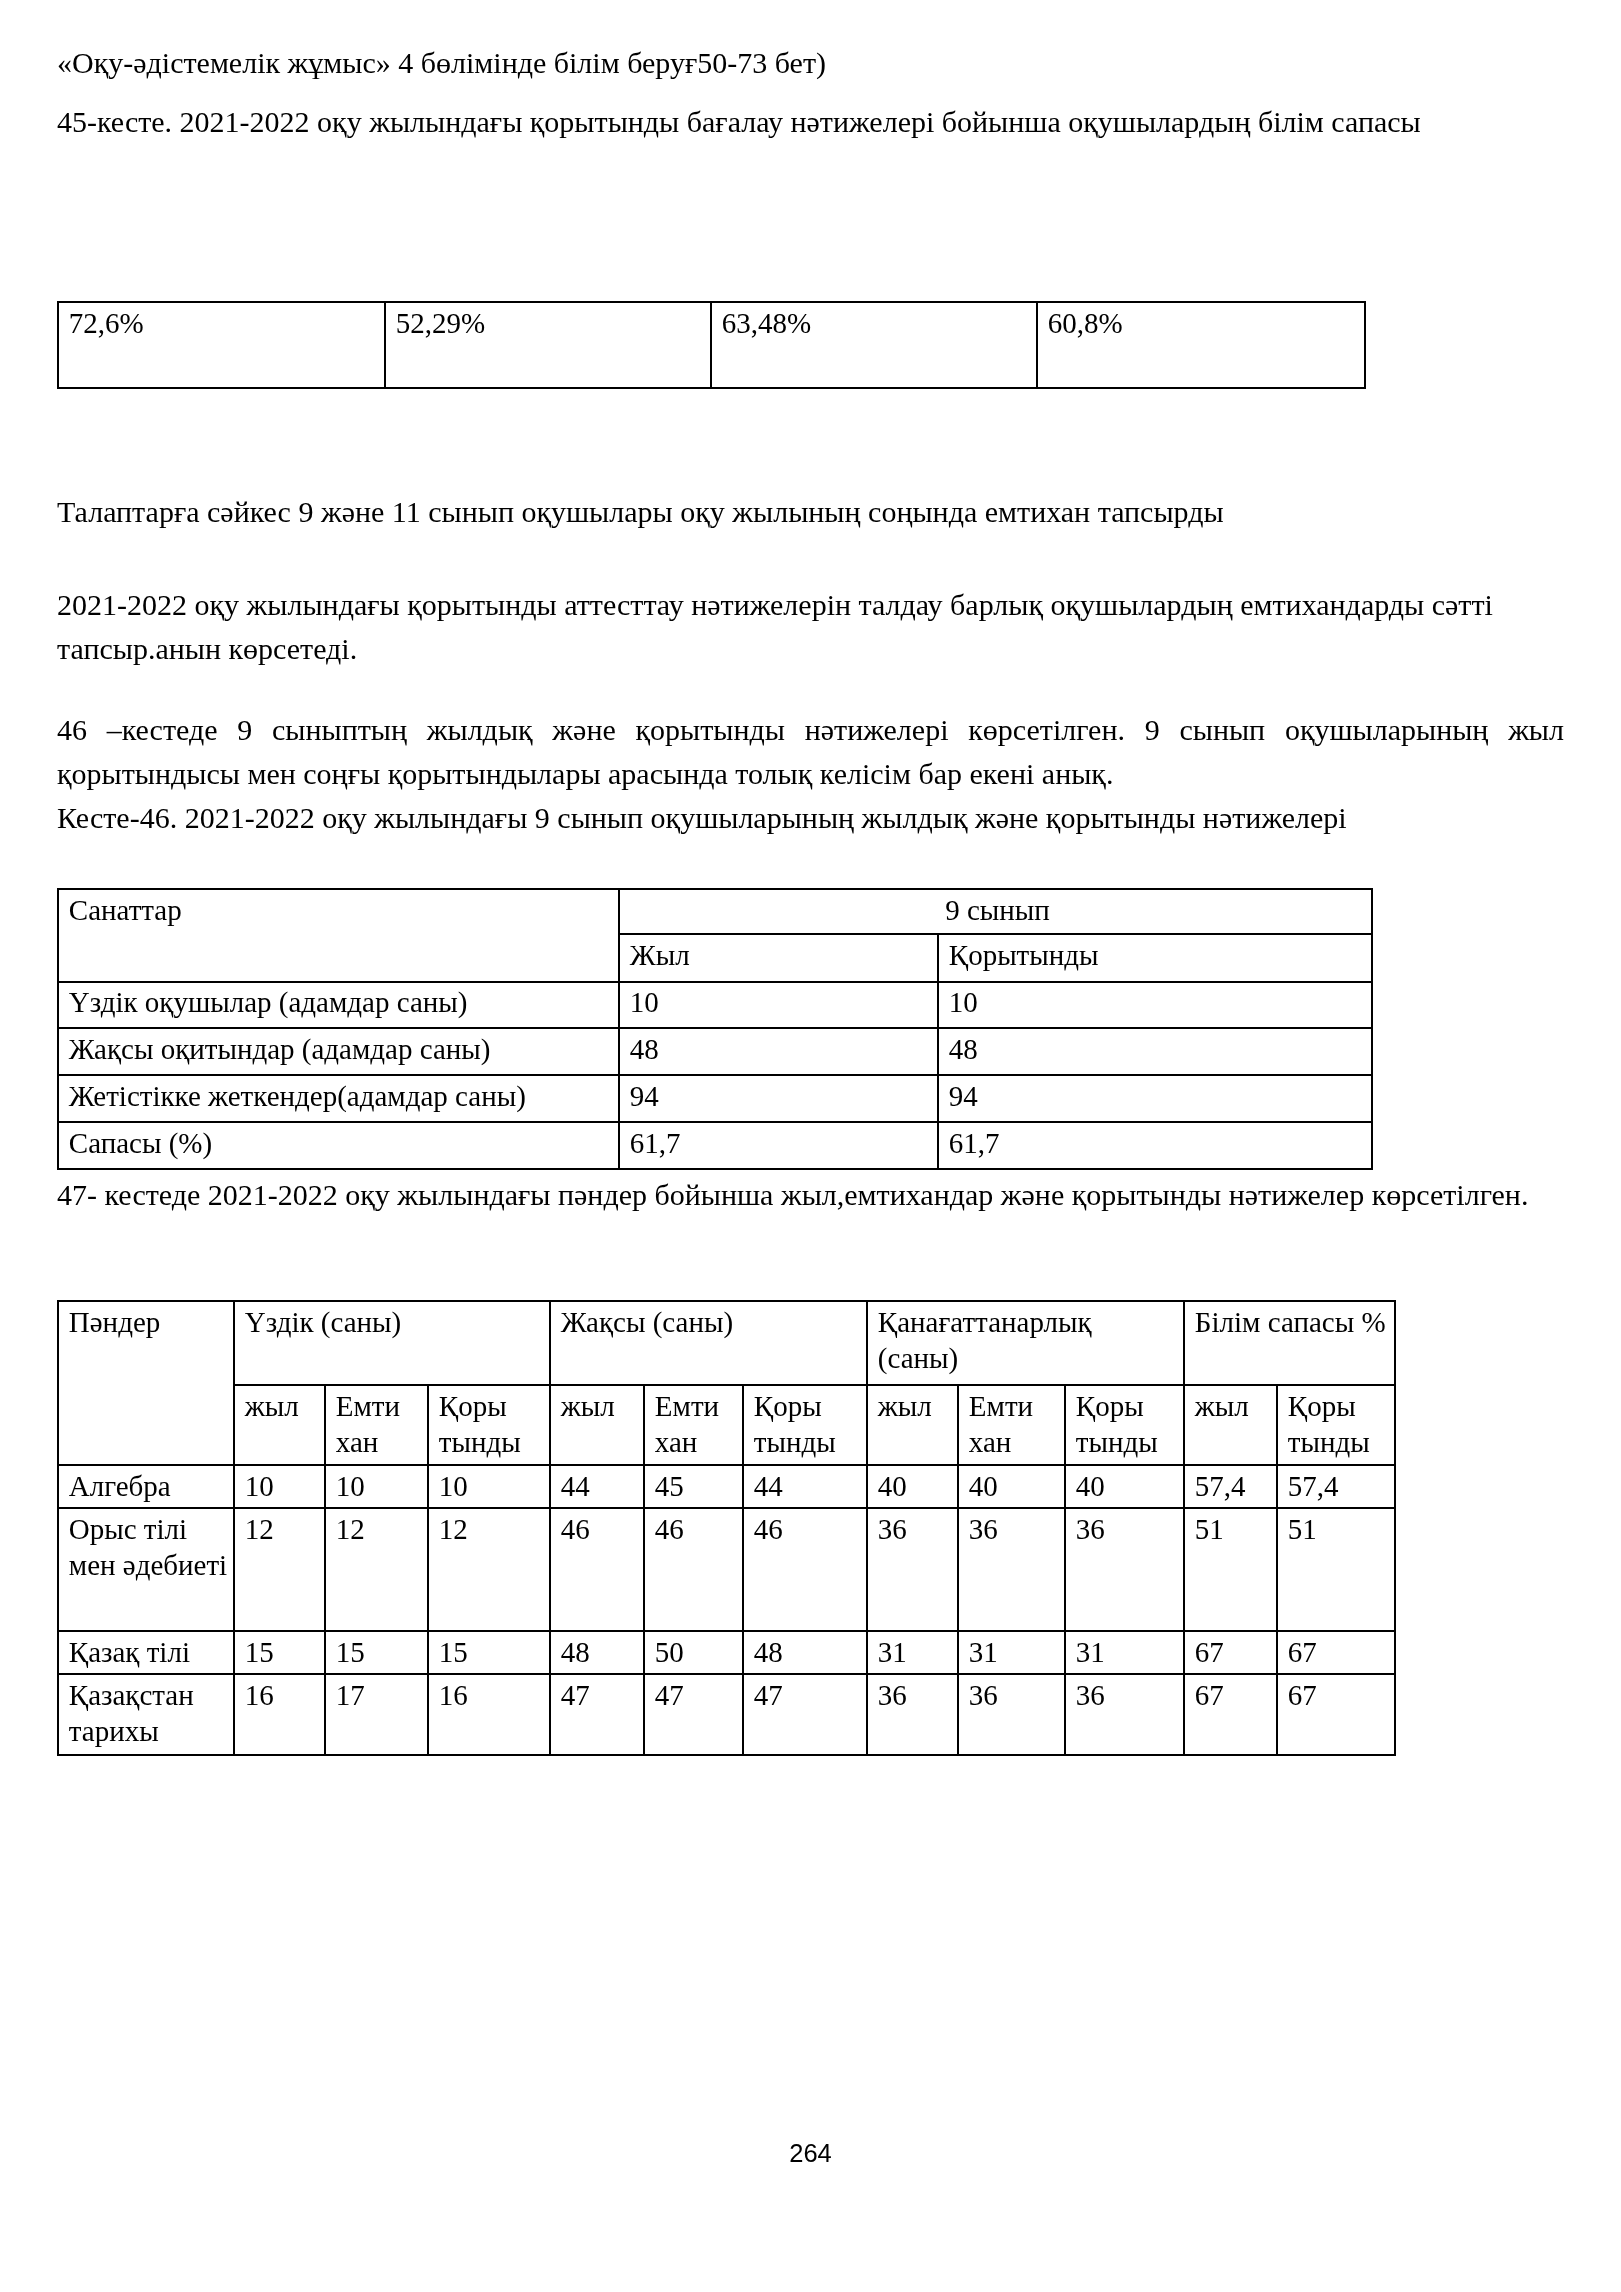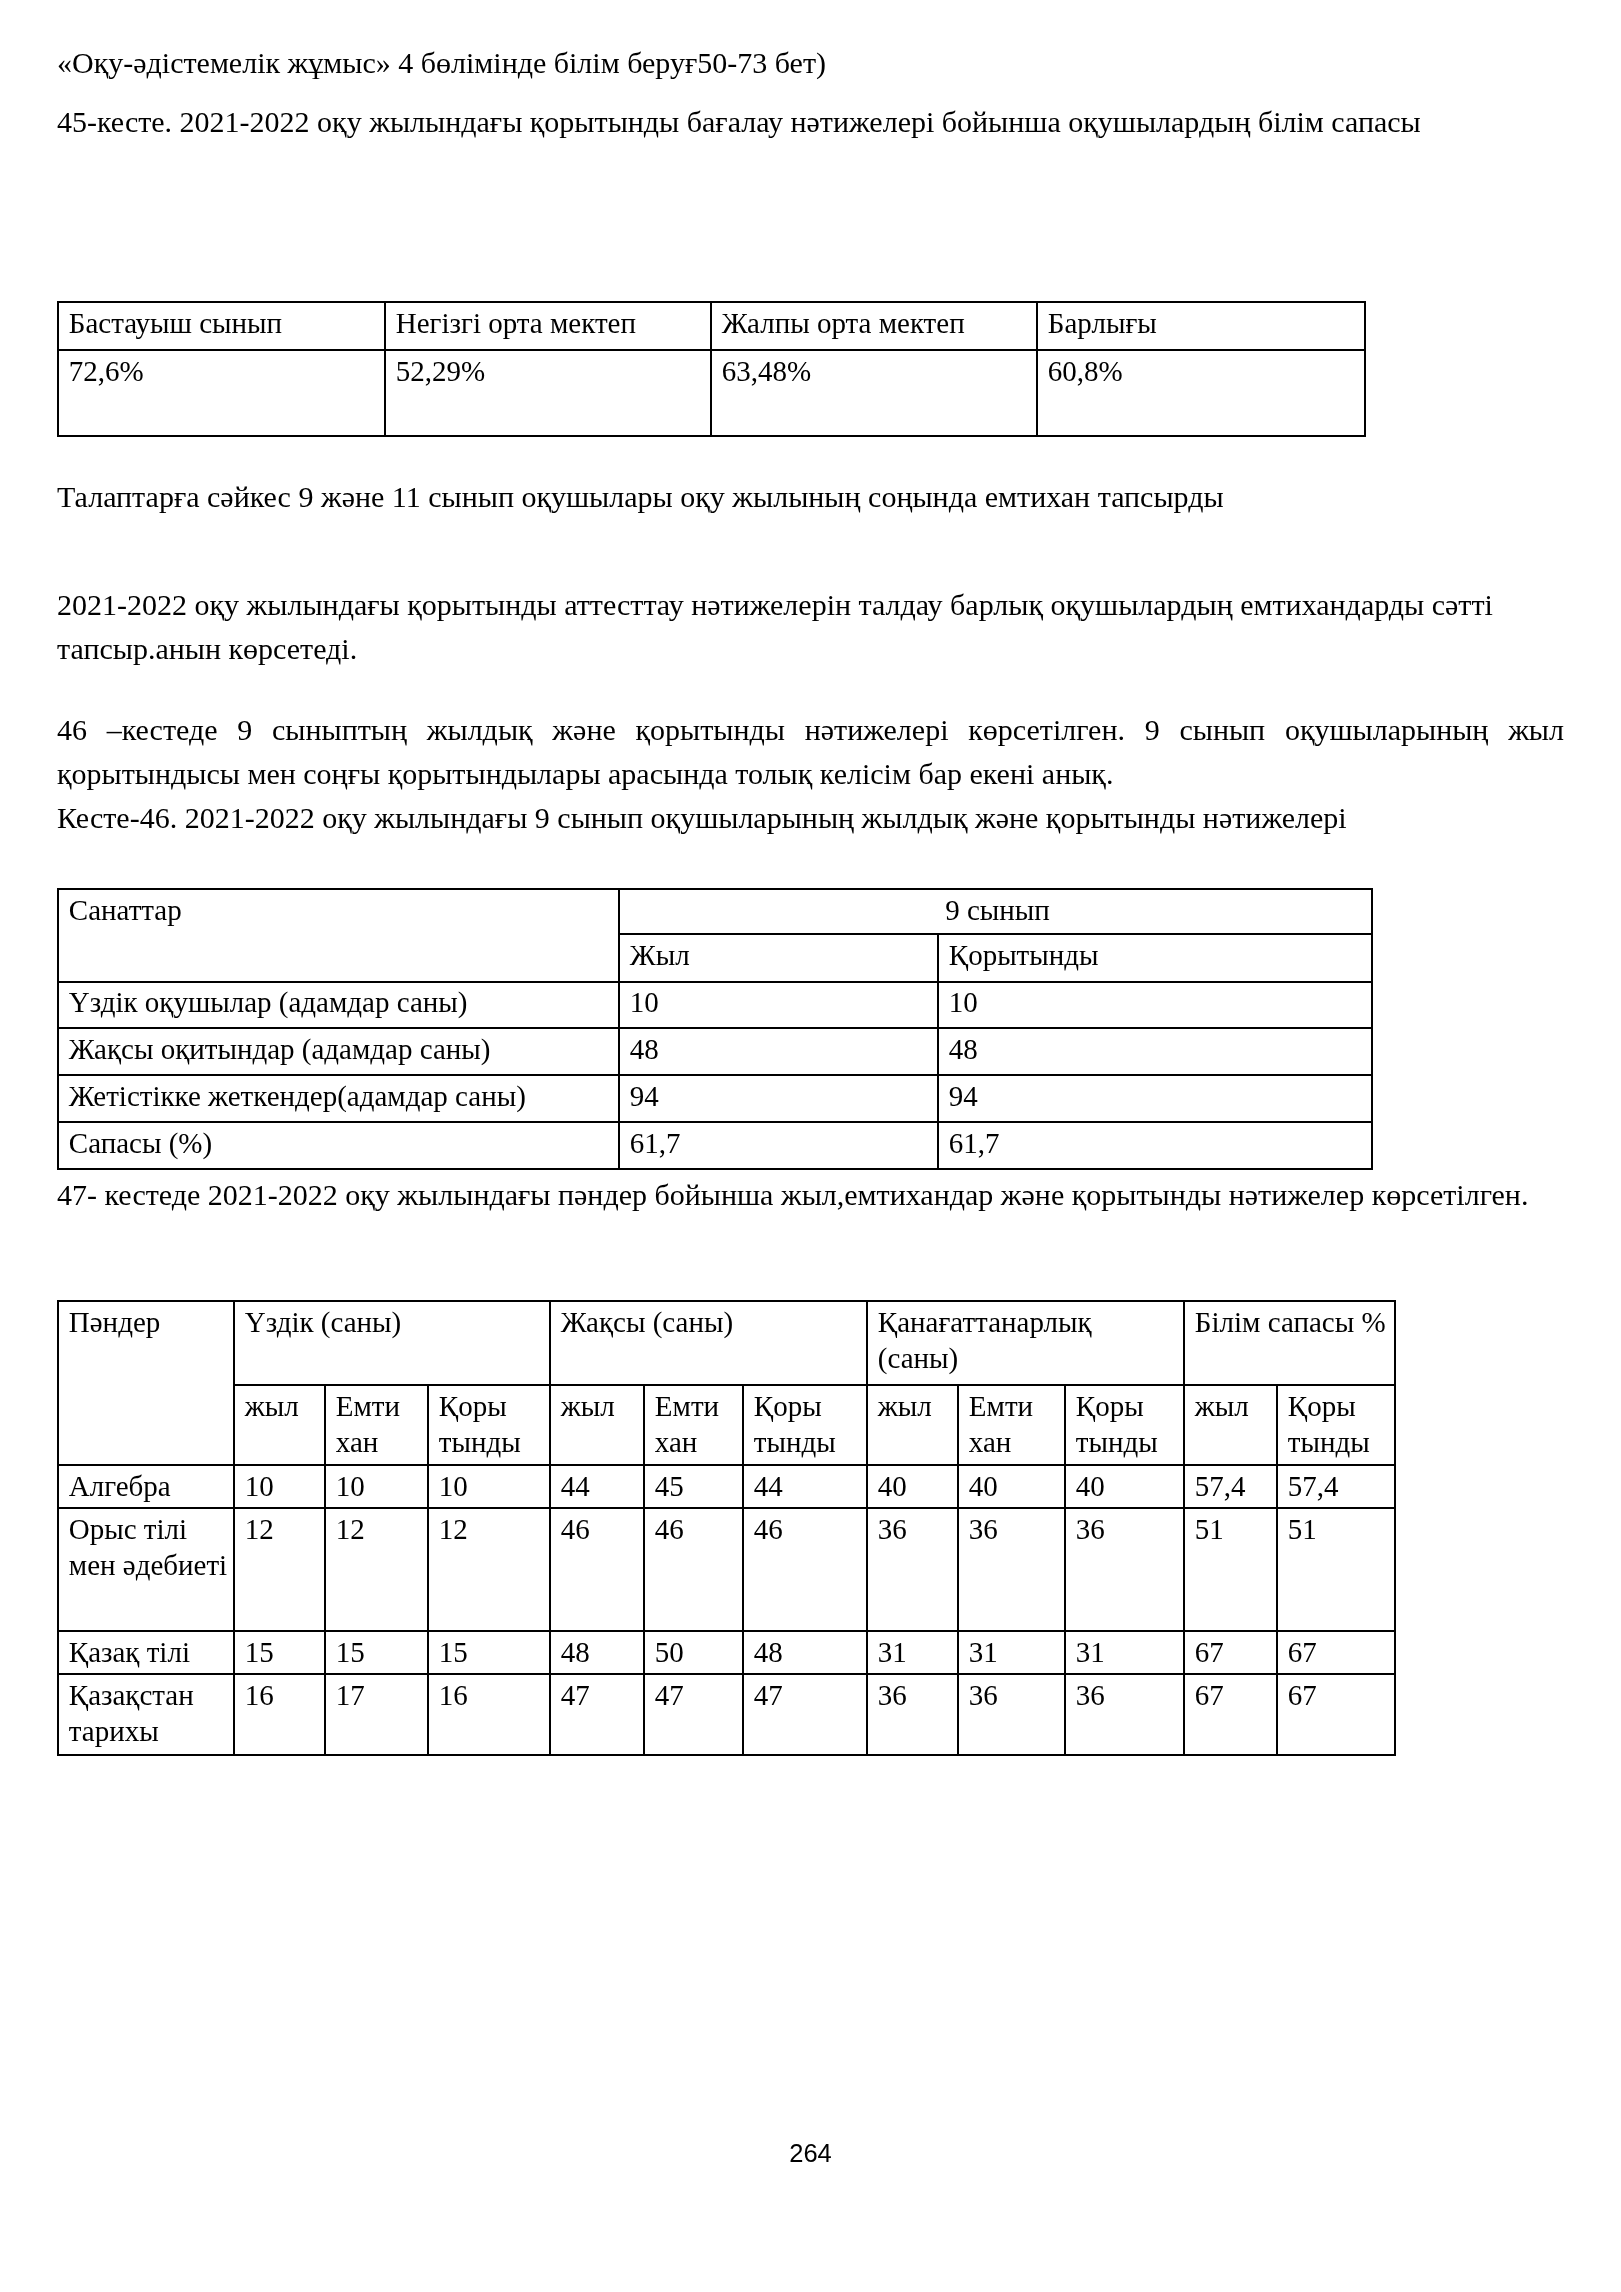--- a/index.html
+++ b/index.html
@@ -78,36 +78,30 @@
   <p class="doc-text" style="top:94px">45-кесте. 2021-2022 оқу жылындағы қорытынды бағалау нәтижелері бойынша оқушылардың білім сапасы</p>
 
   <table class="t45">
     <colgroup>
         <col style="width:327px">
         <col style="width:326px">
         <col style="width:326px">
         <col style="width:328px">
       </colgroup>
     <tbody>
-      <tr class="hdr">
-        <td>Бастауыш сынып</td>
-        <td>Негізгі орта мектеп</td>
-        <td>Жалпы орта мектеп</td>
-        <td>Барлығы</td>
-      </tr>
       <tr class="val">
         <td>72,6%</td>
         <td>52,29%</td>
         <td>63,48%</td>
         <td>60,8%</td>
       </tr>
     </tbody>
   </table>
 
-  <p class="doc-text" style="top:469px">Талаптарға сәйкес 9 және 11 сынып оқушылары оқу жылының соңында емтихан тапсырды</p>
+  <p class="doc-text" style="top:484px">Талаптарға сәйкес 9 және 11 сынып оқушылары оқу жылының соңында емтихан тапсырды</p>
   <p class="doc-text" style="top:577px">2021-2022 оқу жылындағы қорытынды аттесттау нәтижелерін талдау барлық оқушылардың емтихандарды сәтті тапсыр.анын көрсетеді.</p>
   <p class="doc-text justified" style="top:702px">46 –кестеде 9 сыныптың жылдық және қорытынды нәтижелері көрсетілген. 9 сынып оқушыларының жыл қорытындысы мен соңғы қорытындылары арасында толық келісім бар екені анық.</p>
   <p class="doc-text" style="top:790px">Кесте-46. 2021-2022 оқу жылындағы 9 сынып оқушыларының жылдық және қорытынды нәтижелері</p>
 
   <table class="t46">
     <colgroup>
         <col style="width:561px">
         <col style="width:319px">
         <col style="width:434px">
       </colgroup>

